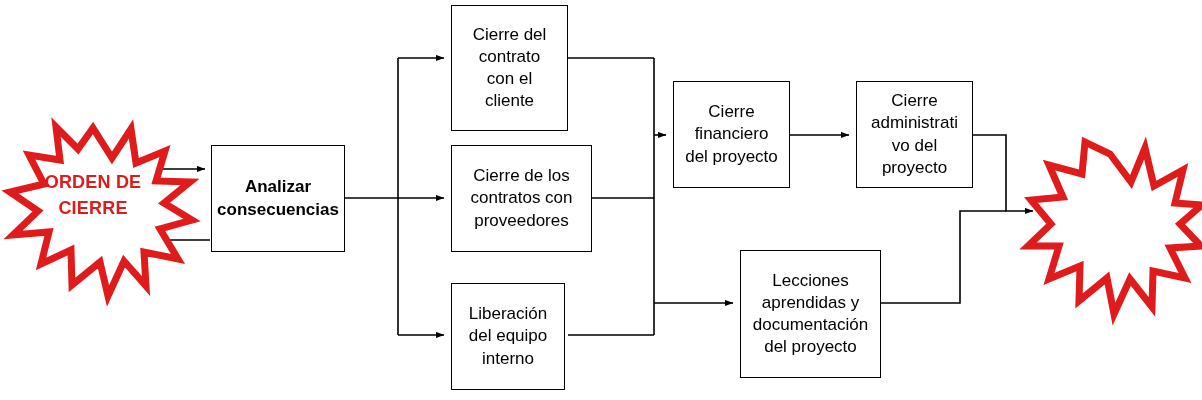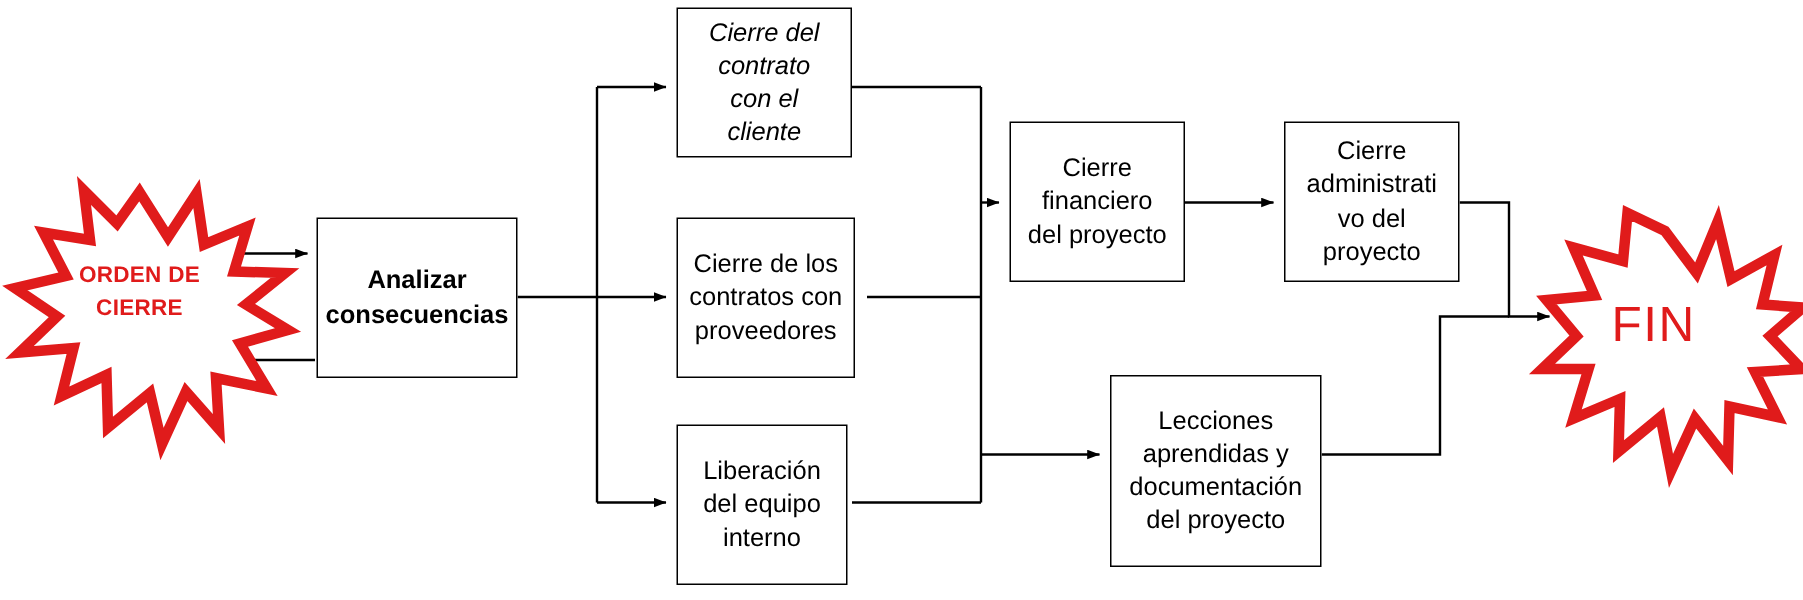--- a/index.html
+++ b/index.html
@@ -44,21 +44,21 @@
     color: #e01b1b;
     font-family: "Liberation Sans", sans-serif;
     font-weight: bold;
     pointer-events: none;
   }
   #burst-start-label {
     left: 18px;
     top: 160px;
     width: 150px;
     height: 70px;
-    font-size: 15px;
+    font-size: 18px;
     line-height: 1.45;
     letter-spacing: 0.2px;
   }
   #burst-end-label {
     left: 1040px;
     top: 186px;
     width: 125px;
     height: 60px;
     font-size: 33px;
     font-weight: normal;
@@ -134,31 +134,30 @@
               44,184 29,155 60,160 56,127 78,149"></polygon>
   </svg>
   <div class="burst-label" id="burst-start-label">ORDEN DE
 CIERRE</div>
 
   <svg class="layer" viewBox="0 0 1202 400">
     <polygon class="burst-shape" points="1110,154 1131,182 1145,148 1154,186 1183,170 1175,203 1202,205 1180,224 1201,246
               1170,248 1185,278 1153,271 1152,307 1130,279 1114,314 1107,278 1079,301 1080,266
               1049,279 1059,246 1028,246 1051,224 1031,200 1063,197 1049,165 1082,174 1085,142"></polygon>
   </svg>
-  <div class="burst-label" id="burst-end-label">FIN</div>
 
   <div class="node" style="left:211px; top:145px; width:134px; height:107px;font-weight:bold;">Analizar
 consecuencias</div>
 
-  <div class="node" style="left:451px; top:5px; width:117px; height:100px;font-style:italic;">Cierre del
+  <div class="node" style="left:451px; top:5px; width:117px; height:126px;">Cierre del
 contrato
 con el
 cliente</div>
 
-  <div class="node" style="left:451px; top:145px; width:119px; height:107px;">Cierre de los
+  <div class="node" style="left:451px; top:145px; width:141px; height:107px;">Cierre de los
 contratos con
 proveedores</div>
 
   <div class="node" style="left:451px; top:283px; width:114px; height:107px;">Liberación
 del equipo
 interno</div>
 
   <div class="node" style="left:673px; top:81px; width:117px; height:107px;">Cierre
 financiero
 del proyecto</div>

